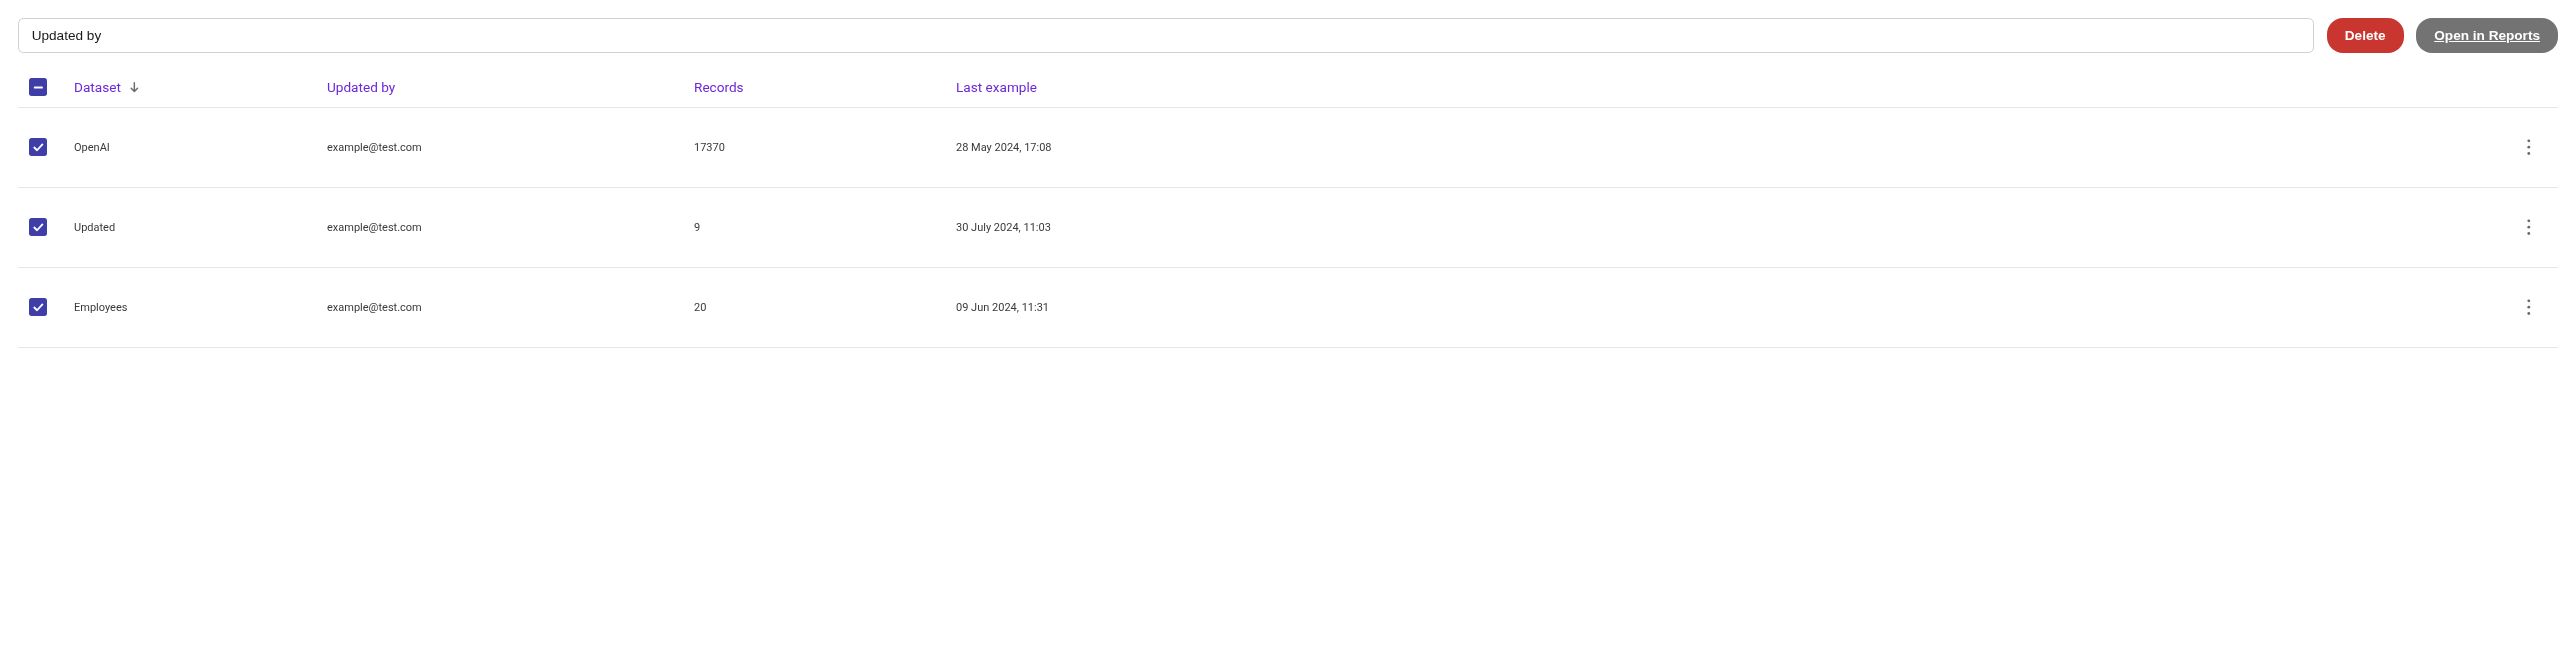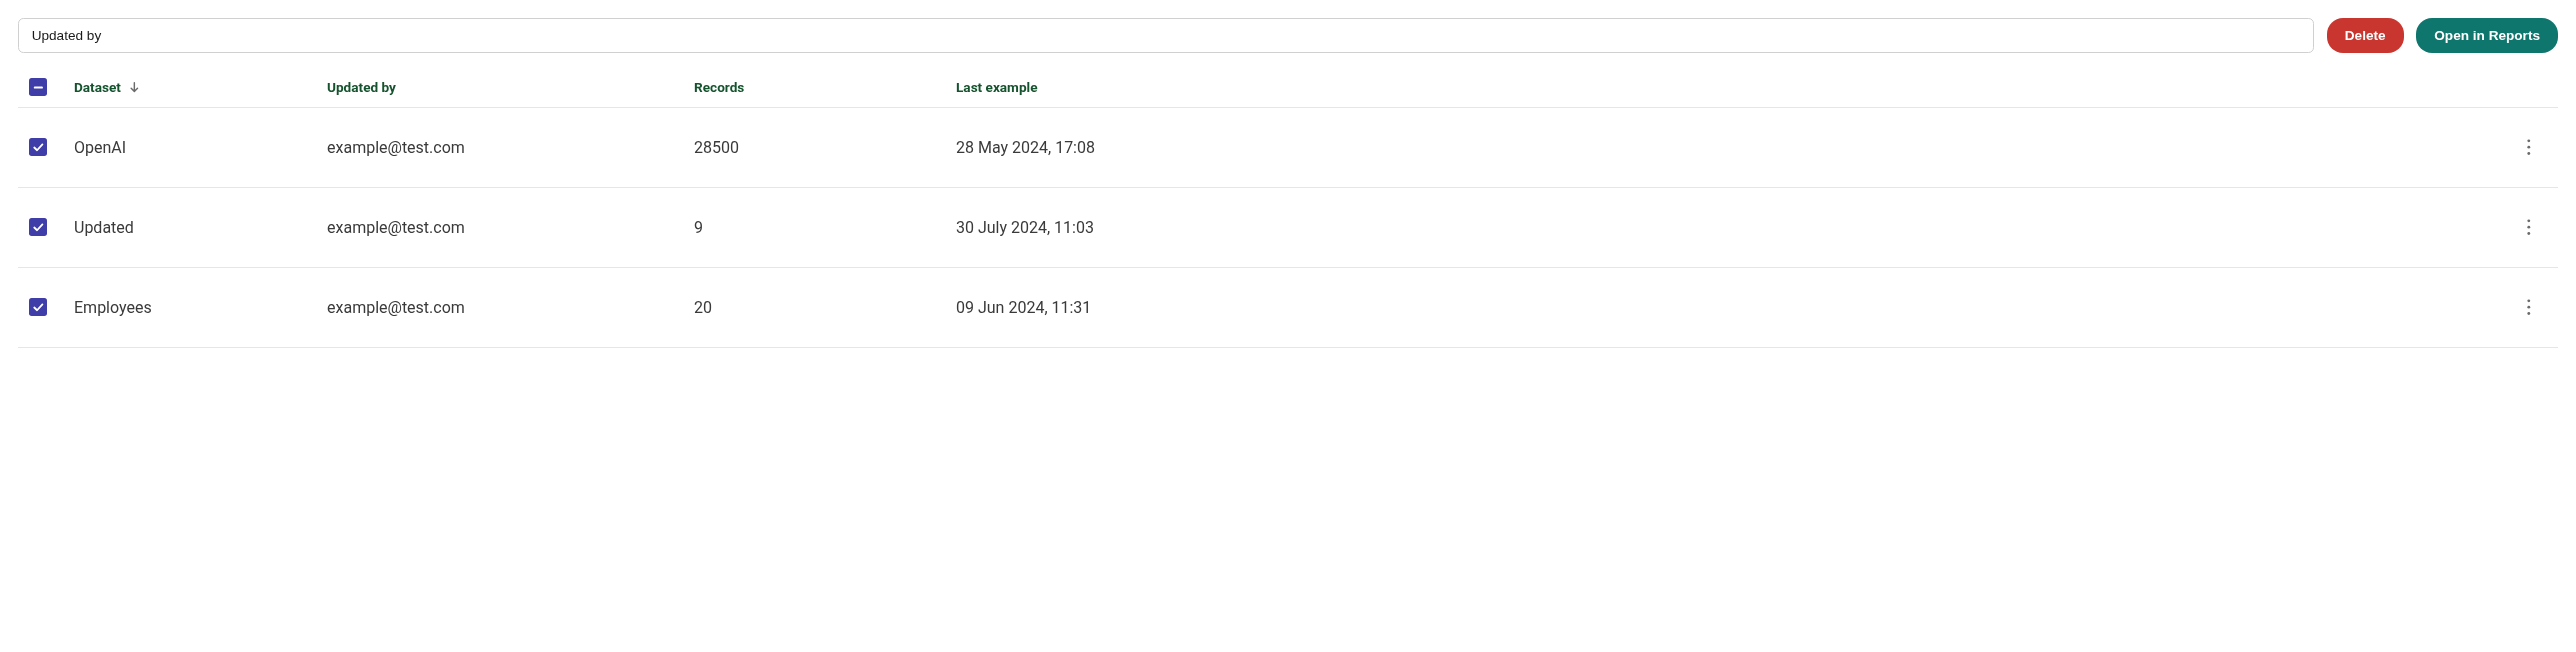--- a/index.html
+++ b/index.html
@@ -37,41 +37,42 @@
       font-size: 13.6px;
       font-weight: 600;
       cursor: pointer;
       white-space: nowrap;
     }
     .btn-delete {
       background: #c9362f;
       color: #fff;
     }
     .btn-reports {
-      background: #0f766e;
+      background: #737373;
       color: #fff;
+      text-decoration: underline;
     }
     .table {
       width: 100%;
     }
     .row {
       display: flex;
       align-items: center;
       border-bottom: 0.9px solid #e6e6e6;
       padding: 0 11px;
     }
     .header-row {
       height: 40px;
-      font-weight: 700;
-      font-size: 13.6px;
-      color: #14532d;
+      font-weight: 400;
+      font-size: 13.6px;
+      color: #6d28d9;
     }
     .data-row {
       height: 80px;
-      font-size: 16px;
+      font-size: 11px;
       color: #3a3a3a;
     }
     .col-check {
       width: 45px;
       display: flex;
       align-items: center;
     }
     .col-dataset {
       width: 253px;
       display: flex;
@@ -161,21 +162,21 @@
   <div class="row data-row">
     <div class="col-check">
       <div class="checkbox">
         <svg width="12.7" height="12.7" viewBox="0 0 14 14">
           <path d="M2.5 7.2 L5.6 10.2 L11.5 3.8" stroke="#fff" stroke-width="2" fill="none" stroke-linecap="round" stroke-linejoin="round"></path>
         </svg>
       </div>
     </div>
     <div class="col-dataset">OpenAI</div>
     <div class="col-updatedby">example@test.com</div>
-    <div class="col-records">28500</div>
+    <div class="col-records">17370</div>
     <div class="col-last">28 May 2024, 17:08</div>
     <div class="col-actions">
       <div class="kebab">
         <svg width="3.6" height="16.3" viewBox="0 0 4 18">
           <circle cx="2" cy="2" r="1.6" fill="#6b6b6b"></circle>
           <circle cx="2" cy="9" r="1.6" fill="#6b6b6b"></circle>
           <circle cx="2" cy="16" r="1.6" fill="#6b6b6b"></circle>
         </svg>
       </div>
     </div>

